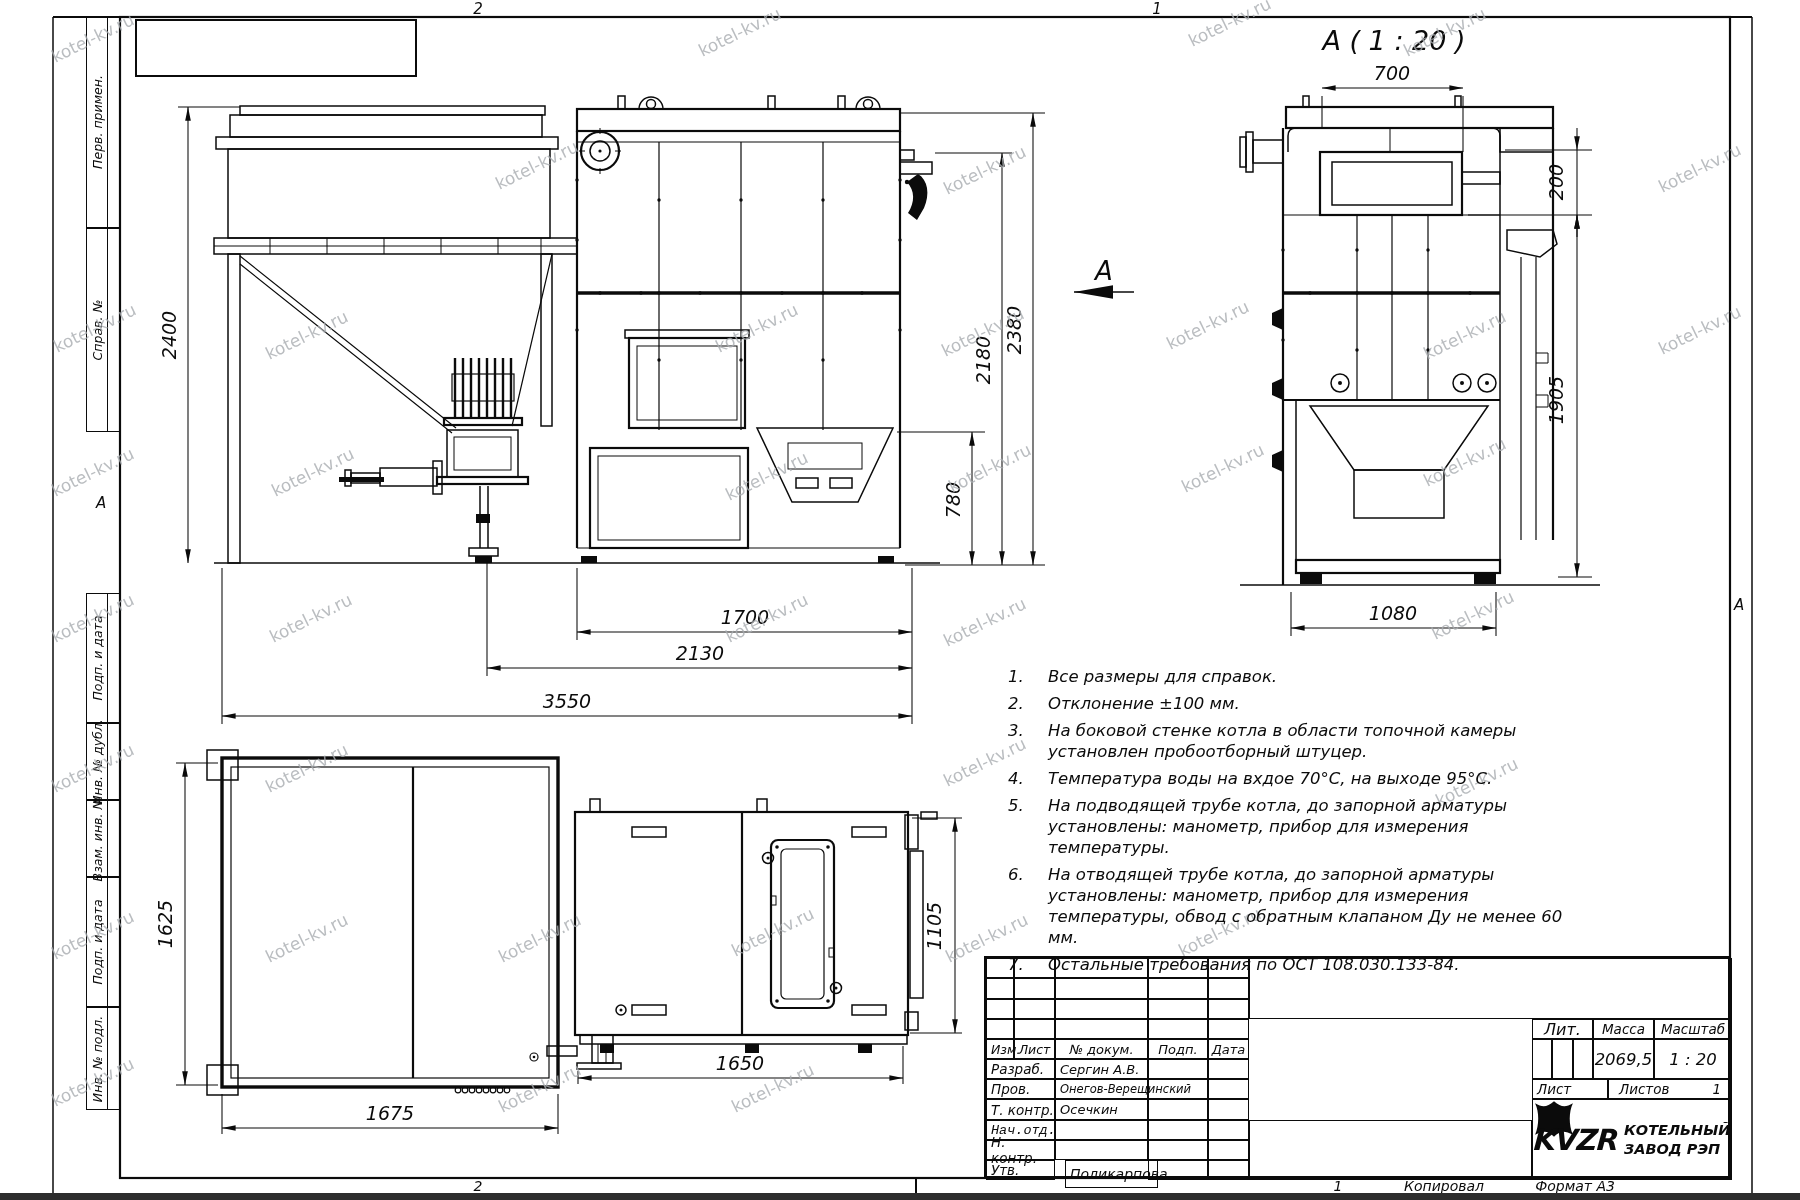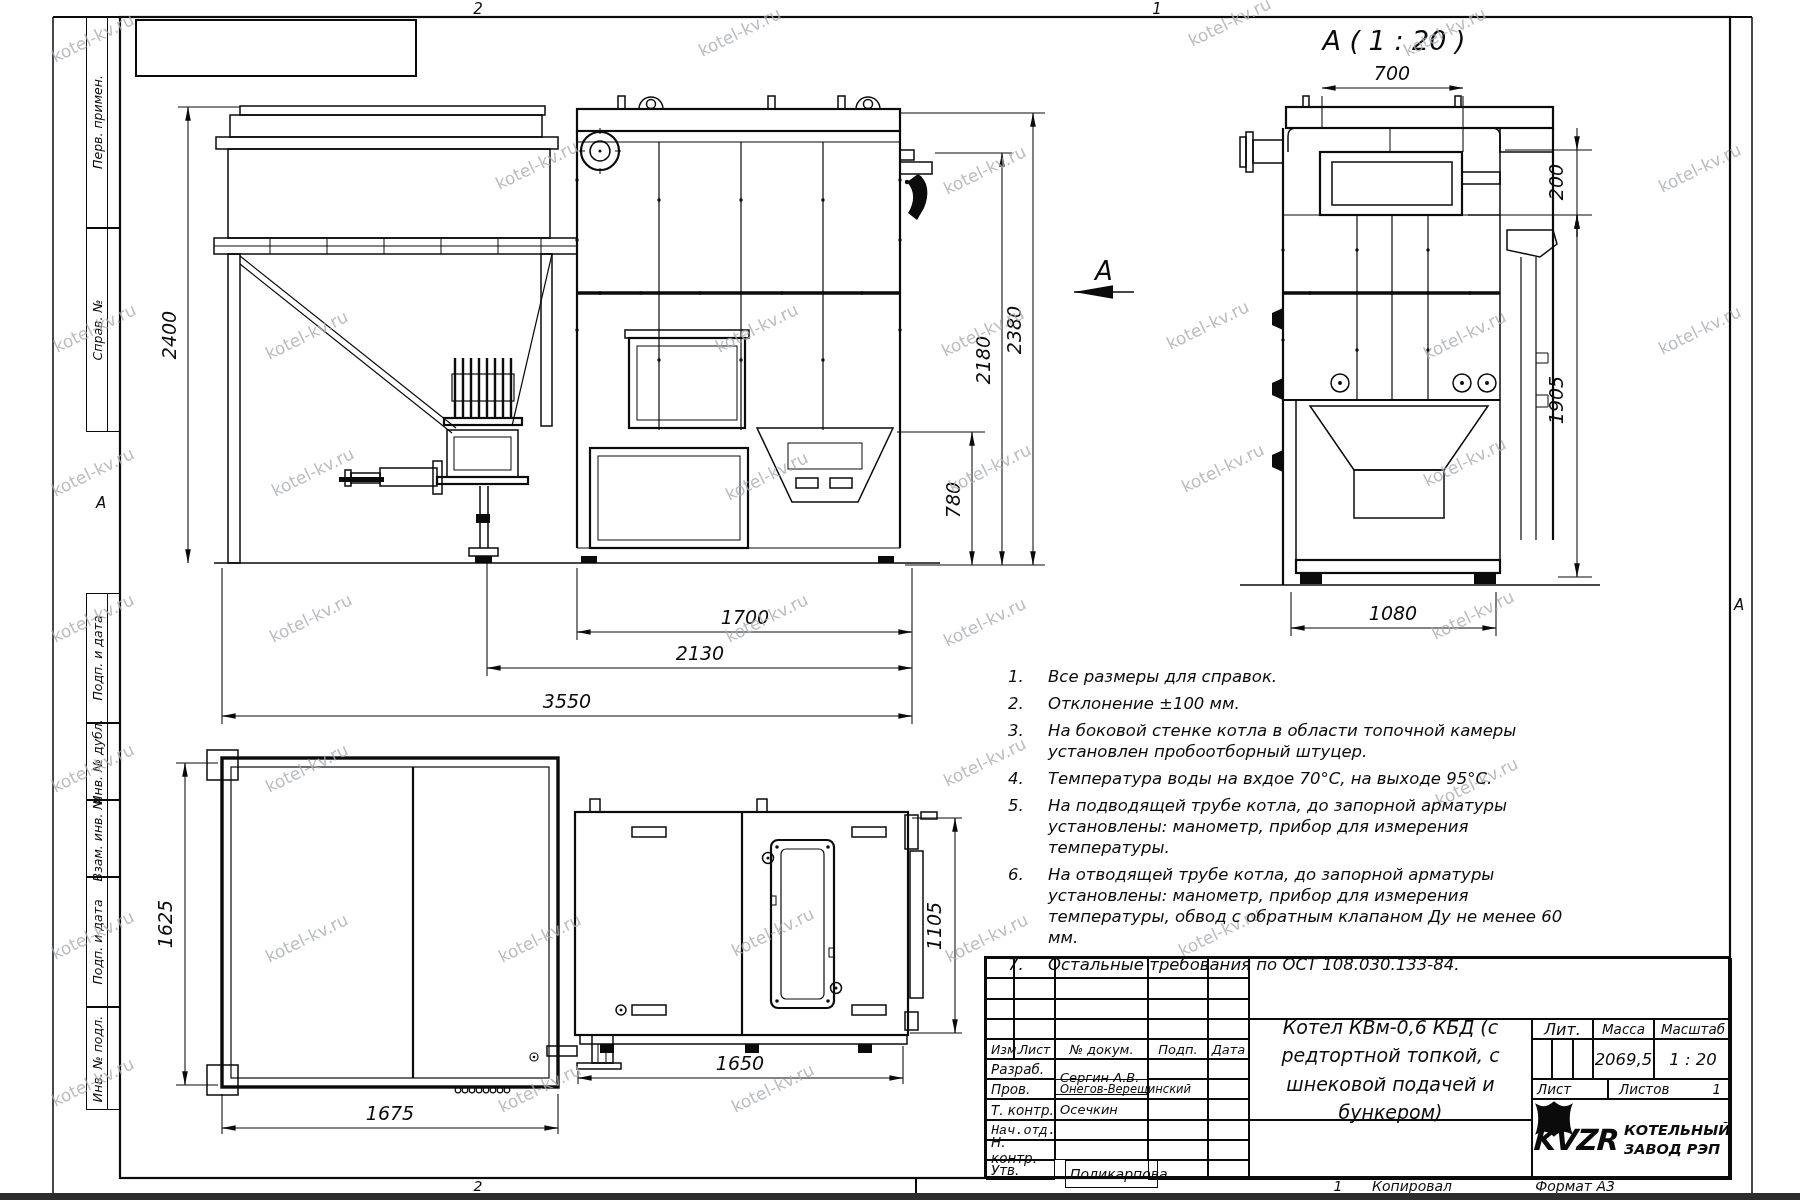--- a/index.html
+++ b/index.html
@@ -372,21 +372,21 @@
       <path class="dim" d="M912,818 H962 M910,1033 H962"></path>
       <path class="dim" d="M955,818 V1033" marker-start="url(#ar)" marker-end="url(#ar)"></path>
       <text class="dt" x="941" y="926" transform="rotate(-90 941 926)">1105</text>
     </g>
   </svg>
 
   <span class="zone" style="left:478px;top:0px;">2</span>
   <span class="zone" style="left:1157px;top:0px;">1</span>
   <span class="botlabel" style="left:478px;top:1178px;">2</span>
   <span class="botlabel" style="left:1338px;top:1178px;">1</span>
-  <span class="botlabel" style="left:1412px;top:1178px;">Копировал</span>
+  <span class="botlabel" style="left:1444px;top:1178px;">Копировал</span>
   <span class="botlabel" style="left:1575px;top:1178px;">Формат А3</span>
   <div class="botdiv"></div>
   <div class="botbar"></div>
 
   <span class="fold" style="left:96px;top:494px;">А</span>
   <span class="fold" style="left:1734px;top:596px;">А</span>
 
   <div class="tl-rect"></div>
 
   <div class="mlb" style="top:16px;height:212px;">
@@ -481,21 +481,21 @@
         <div class="tbc"></div>
     </div>
 
     <div class="cell pl" style="left:0;top:81px;width:28px;height:20px;font-size:12.5px;">Изм.</div>
     <div class="cell cc" style="left:28px;top:81px;width:41px;height:20px;font-size:12.5px;">Лист</div>
     <div class="cell cc" style="left:69px;top:81px;width:93px;height:20px;font-size:13px;">№ докум.</div>
     <div class="cell cc" style="left:162px;top:81px;width:60px;height:20px;font-size:13px;">Подп.</div>
     <div class="cell cc" style="left:222px;top:81px;width:41px;height:20px;font-size:13px;">Дата</div>
 
     <div class="cell pl" style="left:0;top:101px;width:69px;height:20px;font-size:13.5px;">Разраб.</div>
-    <div class="cell pl" style="left:69px;top:101px;width:93px;height:36px;font-size:13px;white-space:nowrap;">Сергин А.В.</div>
+    <div class="cell pl" style="left:69px;top:101px;width:93px;height:20px;font-size:13px;white-space:nowrap;">Сергин А.В.</div>
     <div class="cell" style="left:162px;top:101px;width:60px;height:20px;"></div>
     <div class="cell" style="left:222px;top:101px;width:41px;height:20px;"></div>
     <div class="cell pl" style="left:0;top:121px;width:69px;height:20px;font-size:13.5px;">Пров.</div>
     <div class="cell pl" style="left:69px;top:121px;width:93px;height:20px;font-size:11.5px;white-space:nowrap;overflow:visible;z-index:2;">Онегов-Верещинский</div>
     <div class="cell" style="left:162px;top:121px;width:60px;height:20px;"></div>
     <div class="cell" style="left:222px;top:121px;width:41px;height:20px;"></div>
     <div class="cell pl" style="left:0;top:141px;width:69px;height:21px;font-size:13.5px;">Т. контр.</div>
     <div class="cell pl" style="left:69px;top:141px;width:93px;height:21px;font-size:13px;white-space:nowrap;">Осечкин</div>
     <div class="cell" style="left:162px;top:141px;width:60px;height:21px;"></div>
     <div class="cell" style="left:222px;top:141px;width:41px;height:21px;"></div>
@@ -506,21 +506,20 @@
     <div class="cell pl" style="left:0;top:182px;width:69px;height:20px;font-size:13.5px;">Н. контр.</div>
     <div class="cell pl" style="left:69px;top:182px;width:93px;height:20px;"></div>
     <div class="cell" style="left:162px;top:182px;width:60px;height:20px;"></div>
     <div class="cell" style="left:222px;top:182px;width:41px;height:20px;"></div>
     <div class="cell pl" style="left:0;top:202px;width:69px;height:20px;font-size:13.5px;">Утв.</div>
     <div class="cell pl" style="left:79px;top:202px;width:93px;height:28px;font-size:14px;white-space:nowrap;">Поликарпова</div>
     <div class="cell" style="left:162px;top:202px;width:60px;height:20px;"></div>
     <div class="cell" style="left:222px;top:202px;width:41px;height:20px;"></div>
 
     <div class="cell" style="left:263px;top:0;width:483px;height:61px;"></div>
-    <div class="cell cc title-cell" style="left:263px;top:61px;width:283px;height:101px;">Котел КВм-0,6 КБД (с редтортной топкой, с шнековой подачей и бункером)</div>
     <div class="cell" style="left:263px;top:162px;width:283px;height:60px;"></div>
     <div class="cell cc" style="left:546px;top:61px;width:61px;height:20px;font-size:16px;">Лит.</div>
     <div class="cell cc" style="left:607px;top:61px;width:61px;height:20px;font-size:13.5px;">Масса</div>
     <div class="cell cc" style="left:668px;top:61px;width:78px;height:20px;font-size:13.5px;">Масштаб</div>
     <div class="cell" style="left:546px;top:81px;width:20px;height:40px;"></div>
     <div class="cell" style="left:566px;top:81px;width:21px;height:40px;"></div>
     <div class="cell" style="left:587px;top:81px;width:20px;height:40px;"></div>
     <div class="cell cc" style="left:607px;top:81px;width:61px;height:40px;font-size:16.5px;">2069,5</div>
     <div class="cell cc" style="left:668px;top:81px;width:78px;height:40px;font-size:16.5px;">1 : 20</div>
     <div class="cell pl" style="left:546px;top:121px;width:76px;height:20px;font-size:13.5px;">Лист</div>

